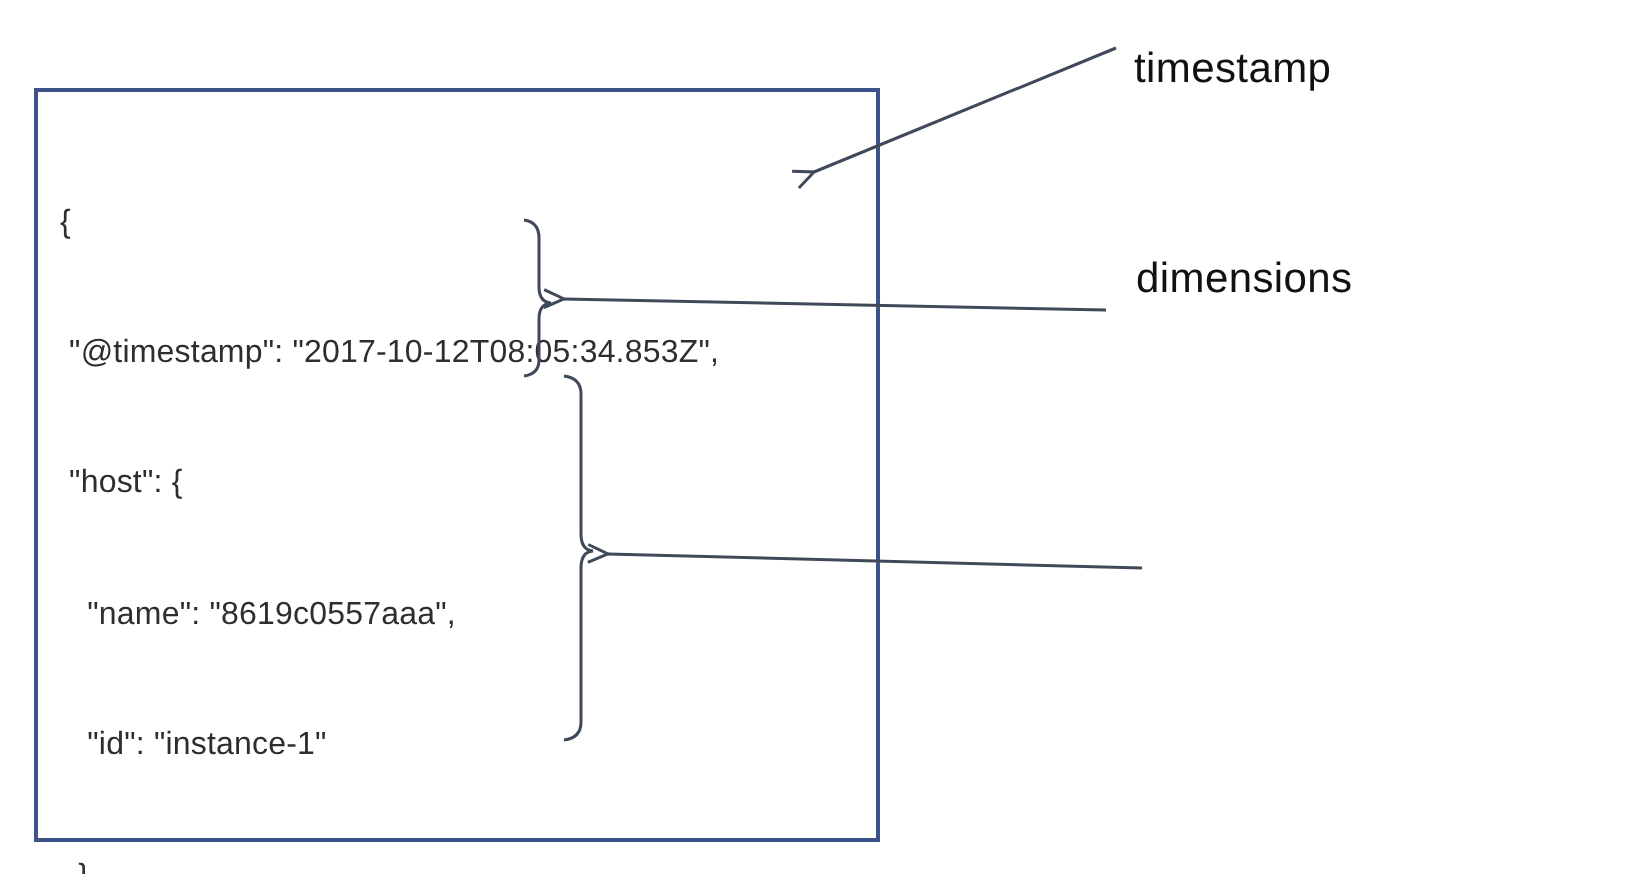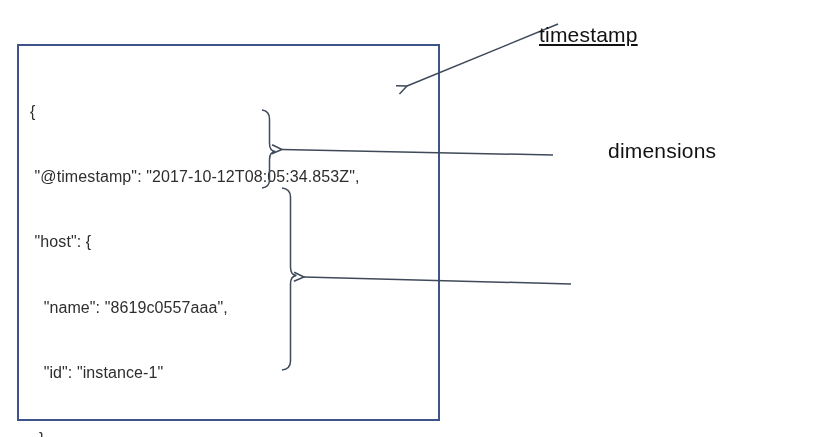--- a/index.html
+++ b/index.html
@@ -58,22 +58,22 @@
   }
   .anno-label {
     position: absolute;
     font-family: "Liberation Sans", sans-serif;
     font-size: 21px;
     line-height: 26px;
     color: var(--label-text);
     letter-spacing: 0.2px;
     white-space: nowrap;
   }
-  .label-timestamp { left: 539px; top: 22px; text-decoration: underline; }
-  .label-dimensions { left: 568px; top: 138px; margin-left: 40px; }
+  .label-timestamp { left: 567px; top: 22px; }
+  .label-dimensions { left: 568px; top: 127px; }
   .label-metric { left: 584px; top: 270px; }
 </style>
 </head>
 <body>
 
 <div id="canvas">
 
   <div class="json-box"></div>
 
   <div class="code-block">

